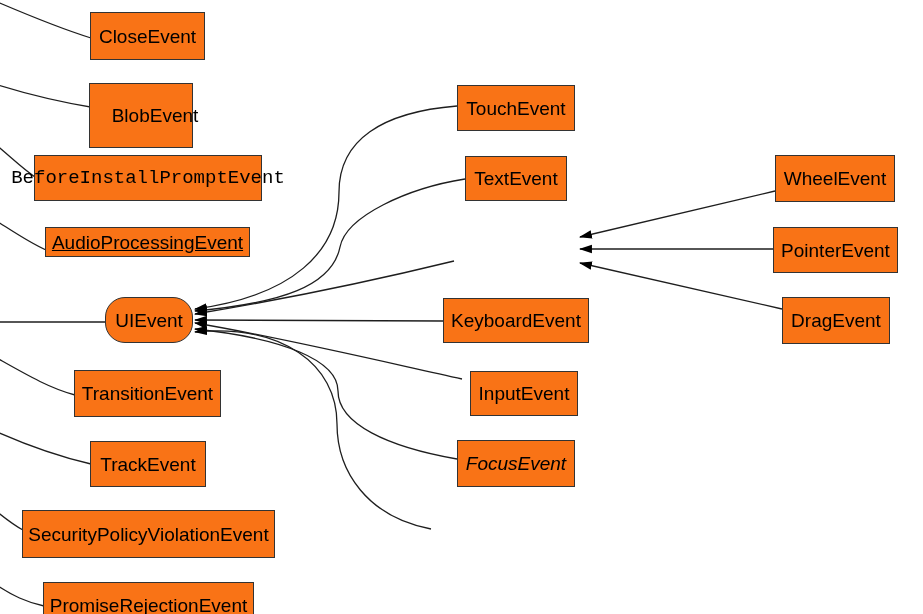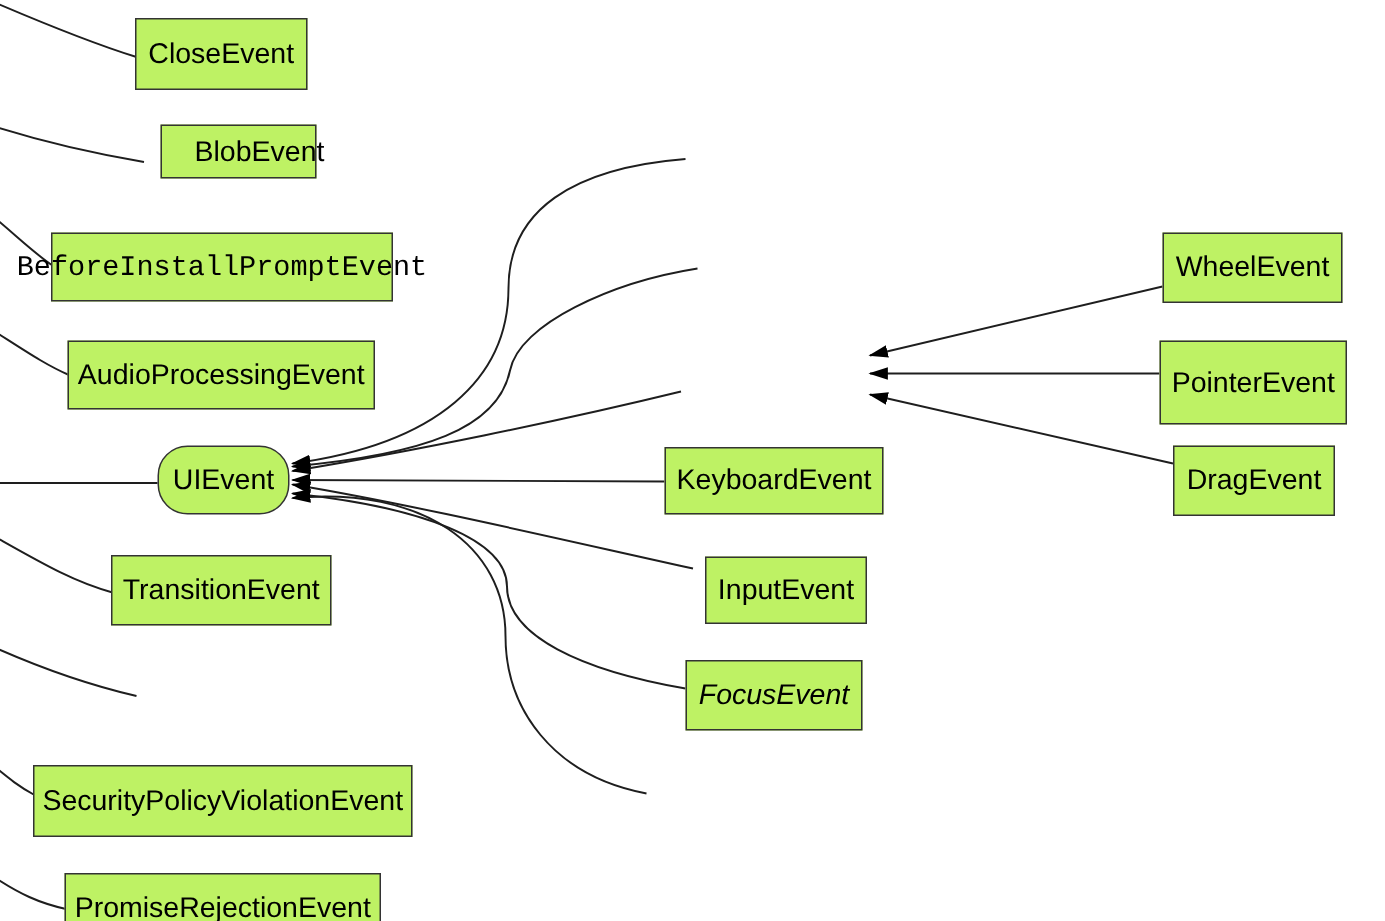--- a/index.html
+++ b/index.html
@@ -23,21 +23,21 @@
     height: 614px;
   }
   #edges path.edge {
     fill: none;
     stroke: #1e1e1e;
     stroke-width: 1.3;
   }
   .node {
     position: absolute;
     box-sizing: border-box;
-    background: #bef264;
+    background: #f97316;
     border: 1.4px solid #333333;
     color: #000000;
     font-size: 19px;
     line-height: 1;
     display: flex;
     align-items: center;
     justify-content: center;
     white-space: nowrap;
   }
 </style>
@@ -70,29 +70,32 @@
     <path class="edge" marker-end="url(#arrow)" d="M 462,379 C 380,361 274,336 195,323"></path>
     <path class="edge" marker-end="url(#arrow)" d="M 457,459 C 388,447 338,424 338,391 C 338,360 282,338 195,329"></path>
     <path class="edge" marker-end="url(#arrow)" d="M 431,529 C 368,517 337,472 337,424 C 337,364 282,324 195,332"></path>
 
     <path class="edge" marker-end="url(#arrow)" d="M 775,191 L 580,237"></path>
     <path class="edge" marker-end="url(#arrow)" d="M 773,249 L 580,249"></path>
     <path class="edge" marker-end="url(#arrow)" d="M 782,309 L 580,263"></path>
   </svg>
 
   <div class="node" style="left:90px;top:12px;width:115px;height:48px;">CloseEvent</div>
-  <div class="node" style="left:107px;top:83px;width:104px;height:36px;padding-left:28px;">BlobEvent</div>
+  <div class="node" style="left:89px;top:83px;width:104px;height:65px;padding-left:28px;">BlobEvent</div>
   <div class="node" style="left:34px;top:155px;width:228px;height:46px;font-family:Liberation Mono, monospace;">BeforeInstallPromptEvent</div>
-  <div class="node" style="left:45px;top:227px;width:205px;height:46px;">AudioProcessingEvent</div>
+  <div class="node" style="left:45px;top:227px;width:205px;height:30px;text-decoration:underline;">AudioProcessingEvent</div>
   <div class="node" style="left:105px;top:297px;width:88px;height:46px;border-radius:20px;">UIEvent</div>
   <div class="node" style="left:74px;top:370px;width:147px;height:47px;">TransitionEvent</div>
+  <div class="node" style="left:90px;top:441px;width:116px;height:46px;">TrackEvent</div>
   <div class="node" style="left:22px;top:510px;width:253px;height:48px;">SecurityPolicyViolationEvent</div>
   <div class="node" style="left:43px;top:582px;width:211px;height:46px;">PromiseRejectionEvent</div>
 
+  <div class="node" style="left:457px;top:85px;width:118px;height:46px;">TouchEvent</div>
+  <div class="node" style="left:465px;top:156px;width:102px;height:45px;">TextEvent</div>
   <div class="node" style="left:443px;top:298px;width:146px;height:45px;">KeyboardEvent</div>
   <div class="node" style="left:470px;top:371px;width:108px;height:45px;">InputEvent</div>
   <div class="node" style="left:457px;top:440px;width:118px;height:47px;font-style:italic;">FocusEvent</div>
 
   <div class="node" style="left:775px;top:155px;width:120px;height:47px;">WheelEvent</div>
-  <div class="node" style="left:773px;top:227px;width:125px;height:56px;">PointerEvent</div>
+  <div class="node" style="left:773px;top:227px;width:125px;height:46px;">PointerEvent</div>
   <div class="node" style="left:782px;top:297px;width:108px;height:47px;">DragEvent</div>
 
 </div>
 
 </body></html>

